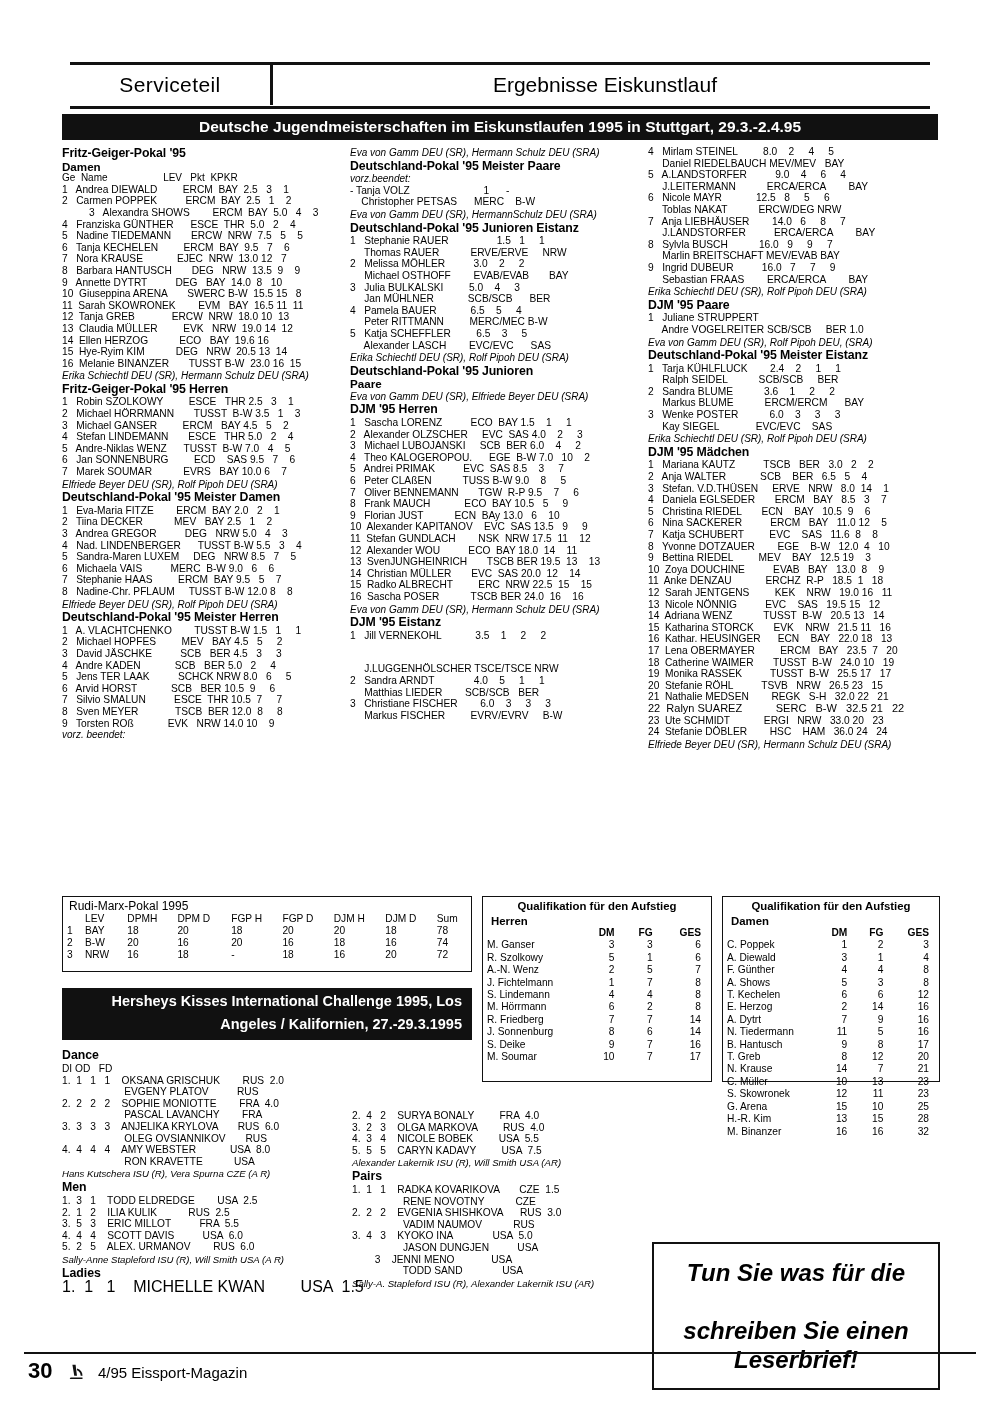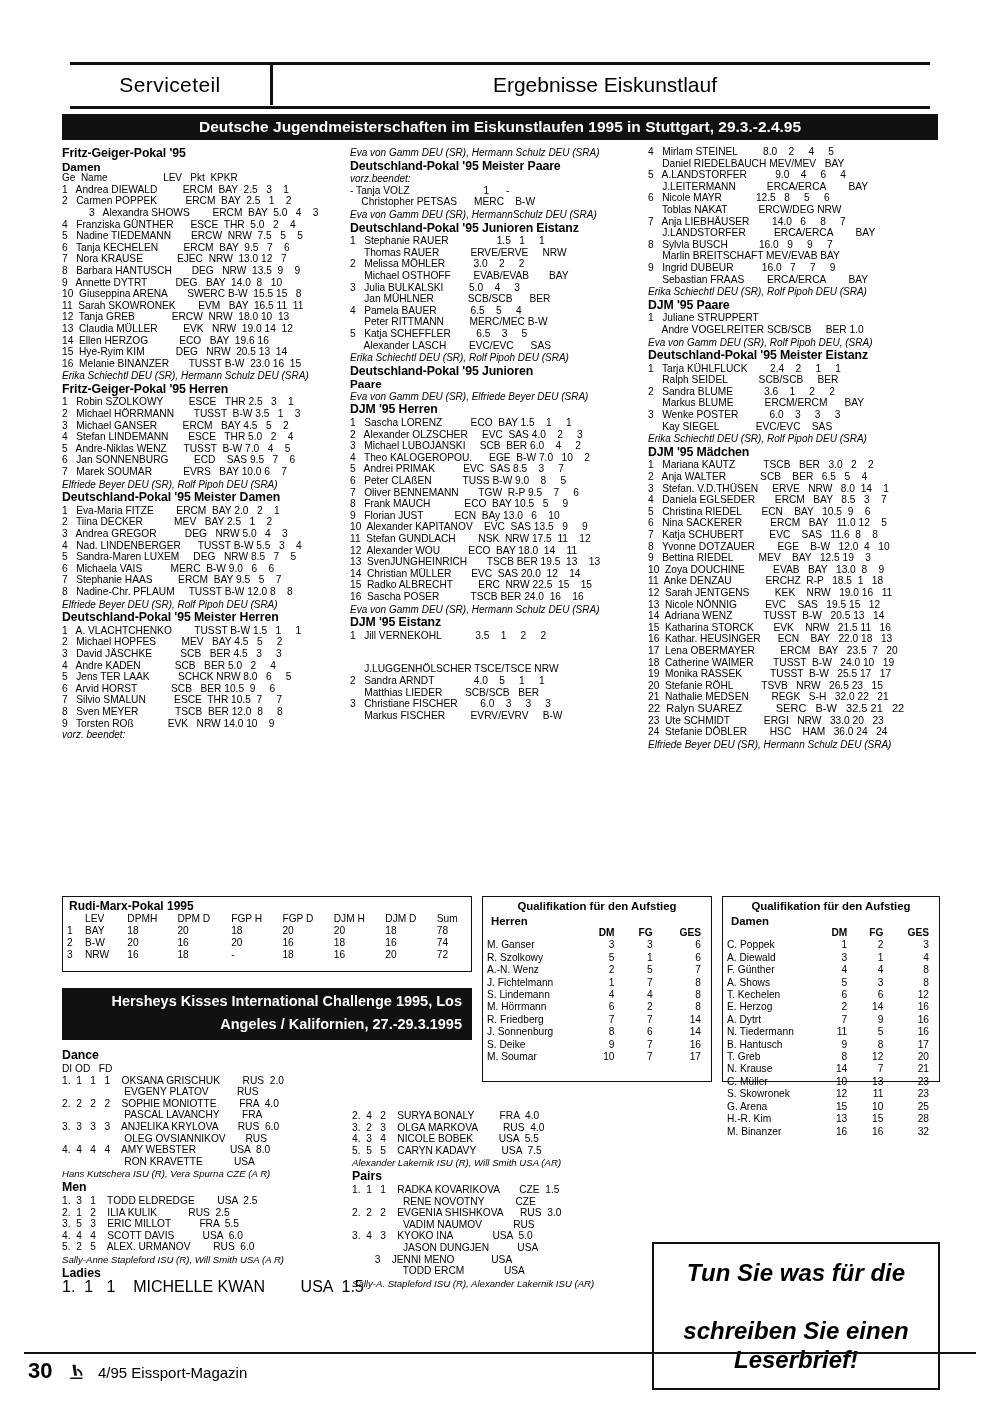--- a/index.html
+++ b/index.html
@@ -31,21 +31,21 @@
 
   .sec{font-weight:bold;font-size:12.3px;margin:2px 0 1px 0;letter-spacing:-.1px;}
   .sub{font-weight:bold;font-size:11.6px;margin:1px 0 0 0;}
   .ital{font-style:italic;font-size:10px;margin:1px 0 2px 0;}
   .vz{font-style:italic;font-size:10px;}
   .hdrrow{font-size:10px;font-weight:normal;}
 
   
   .box{position:absolute;border:1.5px solid #111;box-sizing:border-box;}
   .rmp{left:62px;top:896px;width:410px;height:76px;}
-  .rmp .bt{font-weight:bold;font-size:12px;padding:2px 0 0 6px;}
+  .rmp .bt{font-weight:normal;font-size:12px;padding:2px 0 0 6px;}
   .rmp table{border-collapse:collapse;font-size:10.2px;width:100%;}
   .rmp td{padding:0 4px;line-height:12px;}
 
   .qual{top:896px;height:186px;}
   .qh{left:482px;width:230px;}
   .qd{left:722px;width:218px;}
   .qual .qt{font-weight:bold;font-size:11.4px;text-align:center;padding:3px 4px 0 4px;line-height:13px;}
   .qual .qs{font-weight:bold;font-size:11.4px;padding:2px 0 0 8px;}
   .qual table{border-collapse:collapse;font-size:10.2px;width:100%;}
   .qual td{padding:0 4px;line-height:12.4px;}
@@ -580,21 +580,21 @@
     <div class="note">Alexander Lakernik ISU (R), Will Smith USA (AR)</div>
     <div class="lhead">Pairs</div>
     <div id="lmPairs">
         <div style="white-space: pre; font-size: 10.2px; line-height: 11.6px;">1.  1   1    RADKA KOVARIKOVA       CZE  1.5</div>
         <div style="white-space: pre; font-size: 10.2px; line-height: 11.6px;">                  RENE NOVOTNY           CZE</div>
         <div style="white-space: pre; font-size: 10.2px; line-height: 11.6px;">2.  2   2    EVGENIA SHISHKOVA      RUS  3.0</div>
         <div style="white-space: pre; font-size: 10.2px; line-height: 11.6px;">                  VADIM NAUMOV           RUS</div>
         <div style="white-space: pre; font-size: 10.2px; line-height: 11.6px;">3.  4   3    KYOKO INA              USA  5.0</div>
         <div style="white-space: pre; font-size: 10.2px; line-height: 11.6px;">                  JASON DUNGJEN          USA</div>
         <div style="white-space: pre; font-size: 10.2px; line-height: 11.6px;">        3    JENNI MENO             USA</div>
-        <div style="white-space: pre; font-size: 10.2px; line-height: 11.6px;">                  TODD ERCM              USA</div>
+        <div style="white-space: pre; font-size: 10.2px; line-height: 11.6px;">                  TODD SAND              USA</div>
       </div>
     <div class="note">Sally-A. Stapleford ISU (R), Alexander Lakernik ISU (AR)</div>
   </div>
 
   <div class="adbox">
     <div>
       <span>Tun Sie was für die</span><br>
       <br>
       <span>schreiben Sie einen</span><br>
       <span>Leserbrief!</span>

